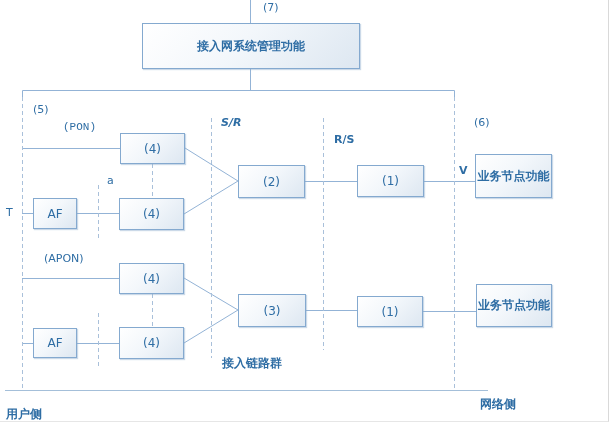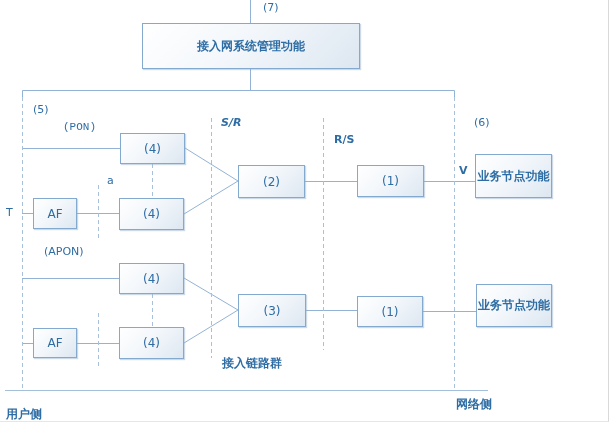--- a/index.html
+++ b/index.html
@@ -74,29 +74,29 @@
 
       <line x1="152.5" y1="164" x2="152.5" y2="198"></line>
       <line x1="152.5" y1="294" x2="152.5" y2="327"></line>
     </g>
   </svg>
 
   <div class="lbl" style="left:263px; top:2px;">(7)</div>
   <div class="lbl" style="left:33px; top:104px;">(5)</div>
   <div class="lbl" style="left:474px; top:117px;">(6)</div>
   <div class="lbl" style="left:63px; top:122px;font-family:Liberation Mono, monospace;">(PON)</div>
-  <div class="lbl" style="left:44px; top:246px;">(APON)</div>
+  <div class="lbl" style="left:44px; top:253px;">(APON)</div>
   <div class="lbl bold" style="left:221px; top:117px;font-style:italic;">S/R</div>
   <div class="lbl bold" style="left:334px; top:117px;margin-top:17px;">R/S</div>
   <div class="lbl" style="left:6px; top:207px;">T</div>
   <div class="lbl" style="left:107px; top:175px;">a</div>
   <div class="lbl bold" style="left:459px; top:165px;">V</div>
   <div class="lbl bold big" style="left:222px; top:357px;">接入链路群</div>
   <div class="lbl bold big" style="left:6px; top:398px;margin-top:10px;">用户侧</div>
-  <div class="lbl bold big" style="left:456px; top:398px;">网络侧</div>
+  <div class="lbl bold big" style="left:480px; top:398px;">网络侧</div>
 
   <div class="box bold" style="left:142px; top:23px; width:218px; height:46px;">接入网系统管理功能</div>
 
   <div class="box" style="left:120px; top:133px; width:65px; height:31px;">(4)</div>
   <div class="box" style="left:119px; top:198px; width:65px; height:32px;">(4)</div>
   <div class="box" style="left:119px; top:263px; width:65px; height:31px;">(4)</div>
   <div class="box" style="left:119px; top:327px; width:65px; height:32px;">(4)</div>
 
   <div class="box" style="left:33px; top:198px; width:44px; height:31px;">AF</div>
   <div class="box" style="left:33px; top:328px; width:44px; height:30px;">AF</div>

